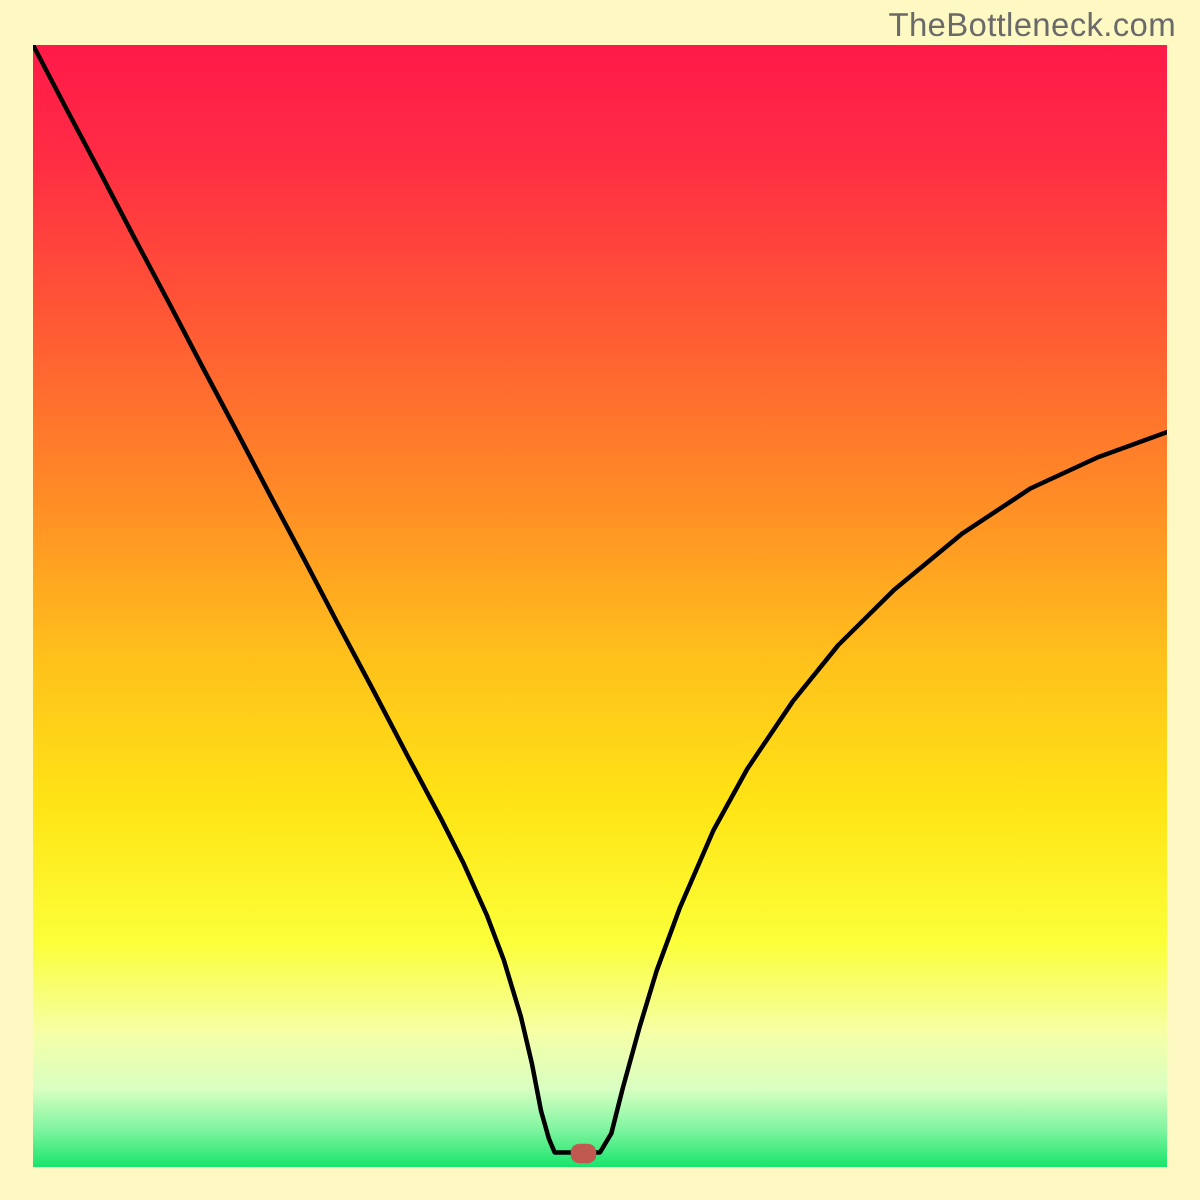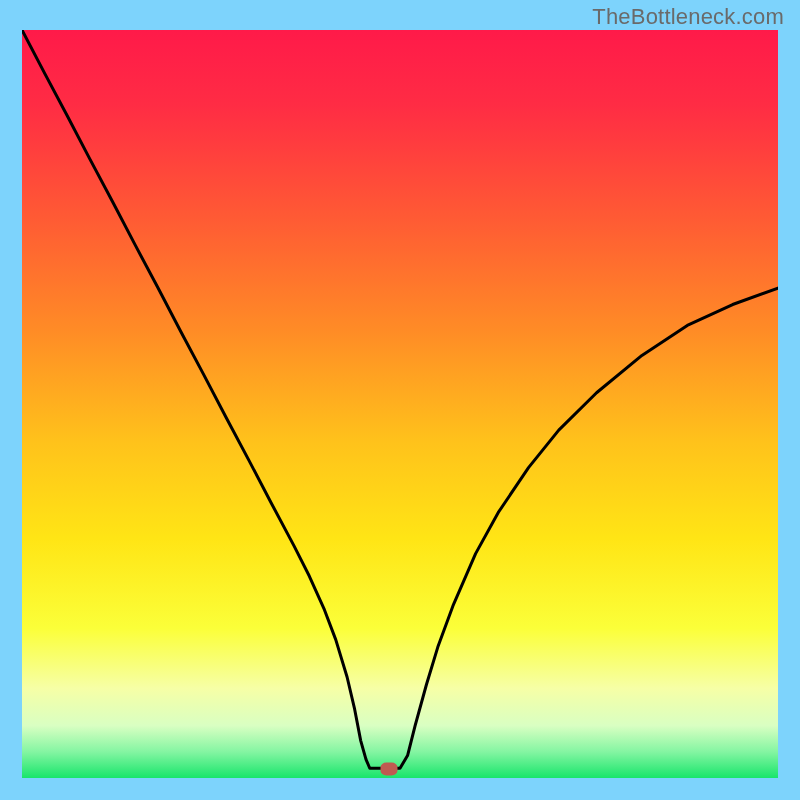--- a/index.html
+++ b/index.html
@@ -8,21 +8,21 @@
     width: 800px;
     height: 800px;
     background: #000;
     overflow: hidden;
     font-family: Arial, Helvetica, sans-serif;
   }
   .frame {
     position: relative;
     width: 800px;
     height: 800px;
-    background: #7dd3fc;
+    background: #fef9c3;
   }
   .watermark {
     position: absolute;
     top: 4px;
     right: 16px;
     color: #6a6a6a;
     font-size: 22px;
     font-weight: 500;
     letter-spacing: 0.2px;
   }

